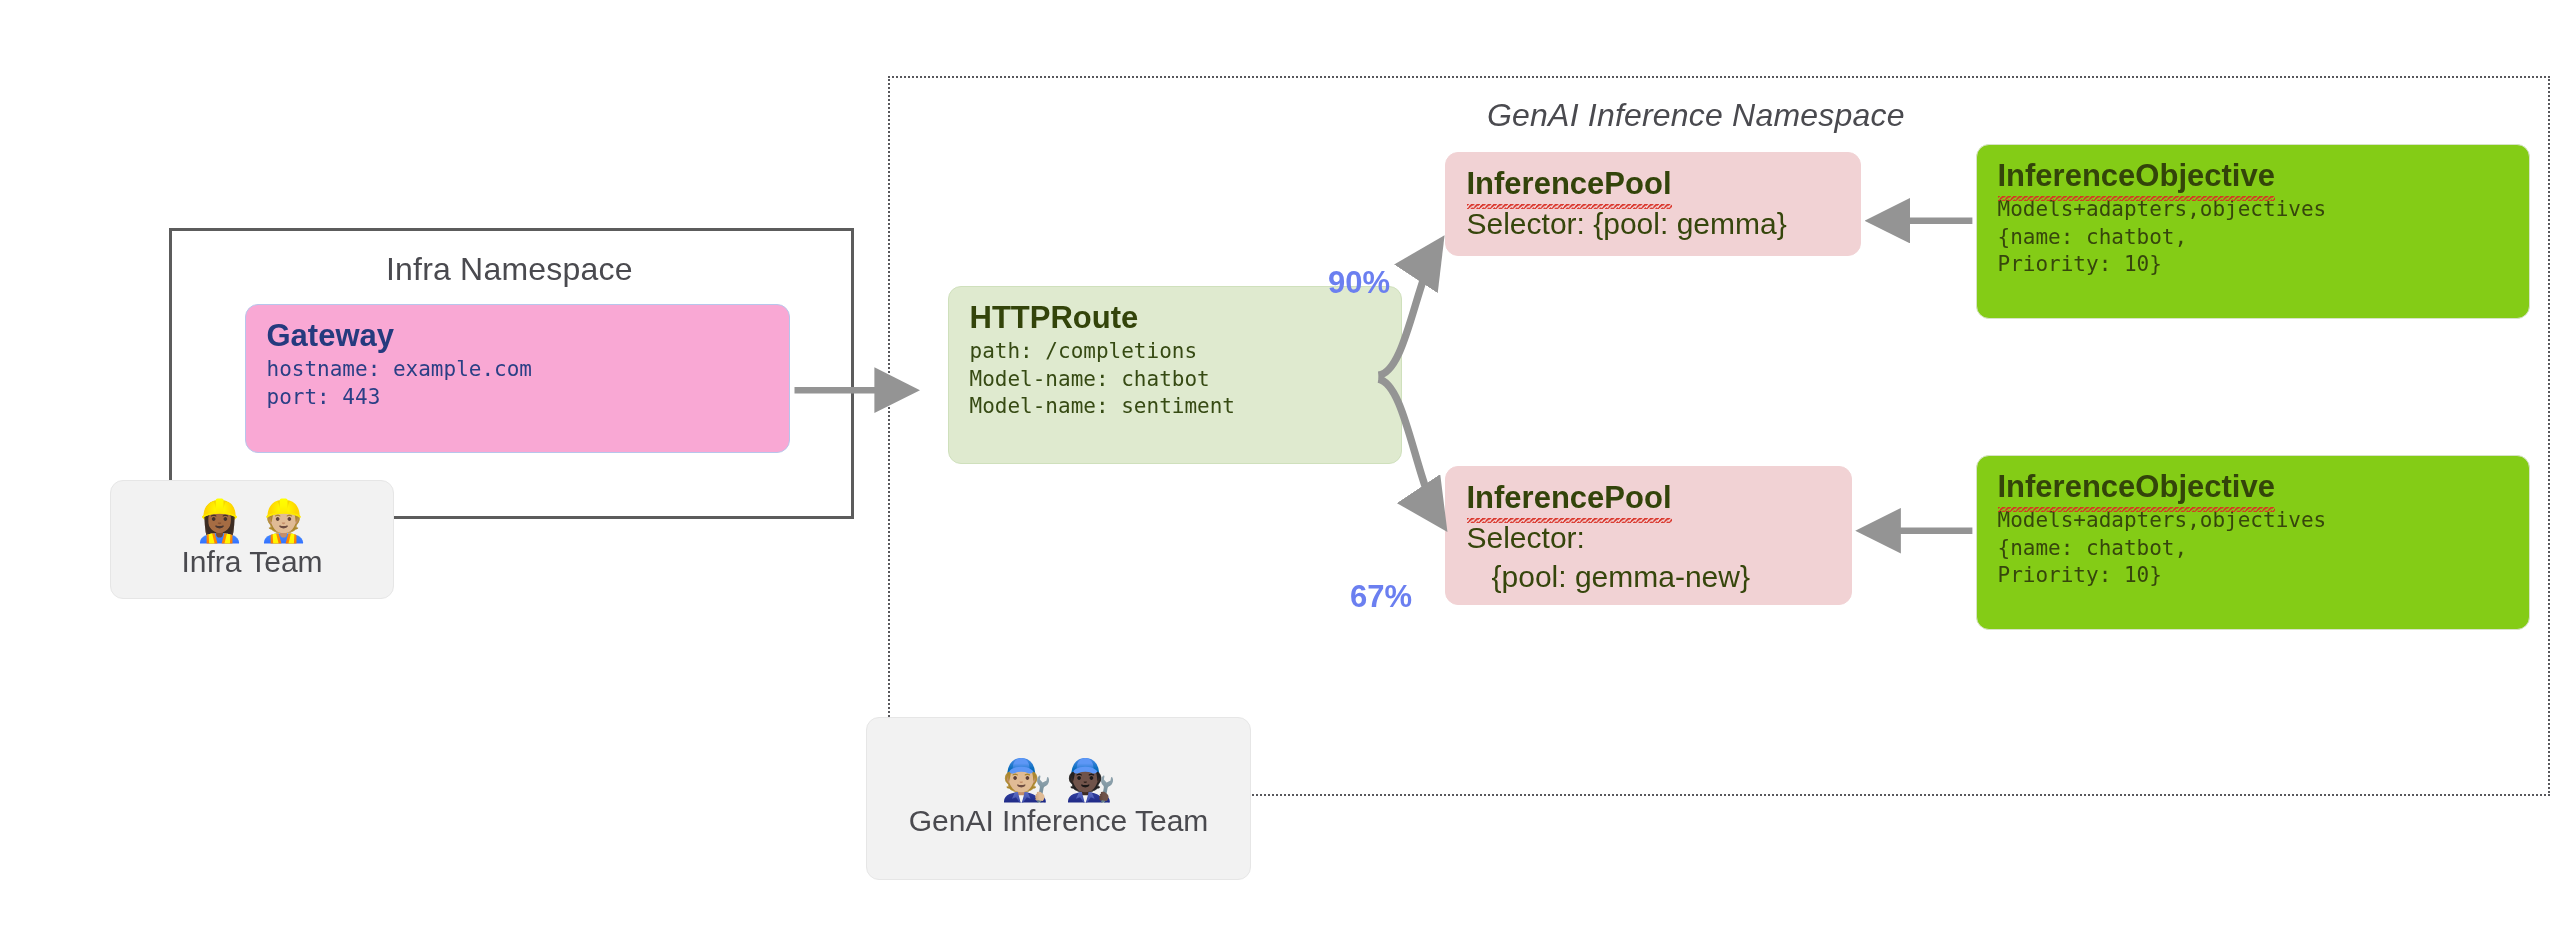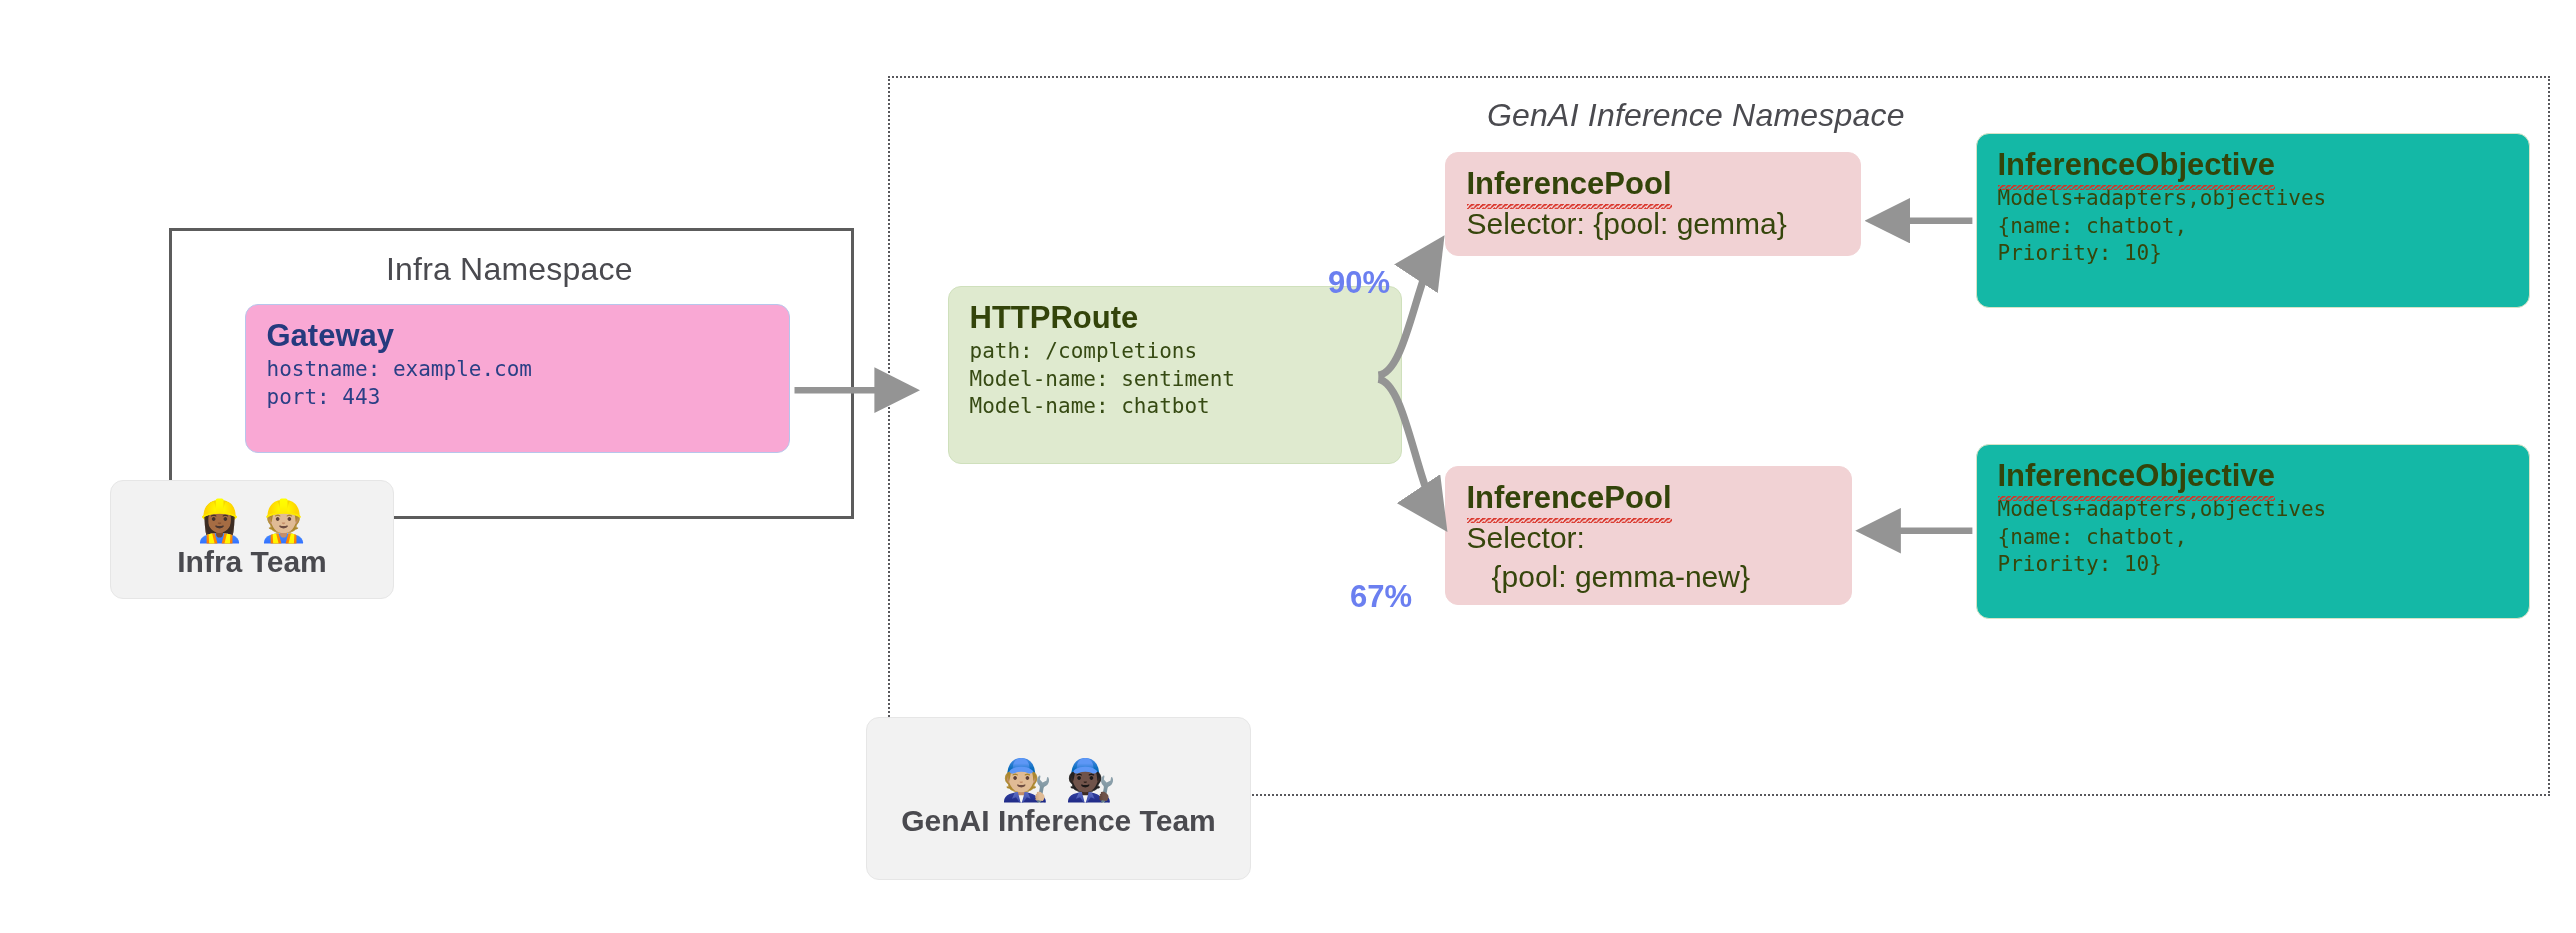--- a/index.html
+++ b/index.html
@@ -68,23 +68,24 @@
   .card-httproute .ttl { color: #33440a; }
 
   .card-pool {
     background: #f1d2d4;
     border: 1.9px solid #f1d2d4;
     color: #36460c;
   }
   .card-pool .ttl { color: #33440a; }
 
   .card-objective {
-    background: #14b8a6;
+    background: #84cc16;
     border: 1.9px solid #d7e3c7;
     color: #36460c;
+    margin-top: 11px;
   }
   .card-objective .ttl { color: #33440a; }
 
   
   .squiggle {
     position: relative;
     display: inline-block;
   }
   .squiggle::after {
     content: "";
@@ -114,21 +115,20 @@
     font-size: 41px;
     letter-spacing: 13px;
     line-height: 1.05;
     padding-left: 13px;
     font-family: "DejaVu Sans", sans-serif;
   }
   .team .tname {
     font-size: 30px;
     color: #4a4a4f;
     white-space: nowrap;
-    font-weight: bold;
   }
 
   
   .pct {
     position: absolute;
     font-size: 31px;
     font-weight: bold;
     color: #6b7ff0;
     white-space: nowrap;
     margin-top: 44px;
@@ -155,22 +155,22 @@
 
   <div class="card card-gateway" style="left:245px; top:304px; width:545px; height:149px;">
     <div class="ttl">Gateway</div>
     <div class="mono">hostname: example.com</div>
     <div class="mono">port: 443</div>
   </div>
 
   <div class="card card-httproute" style="left:920px; top:286px; width:454px; height:178px;margin-left:28px;">
     <div class="ttl">HTTPRoute</div>
     <div class="mono">path: /completions</div>
+    <div class="mono">Model-name: chatbot</div>
     <div class="mono">Model-name: sentiment</div>
-    <div class="mono">Model-name: chatbot</div>
   </div>
 
   <div class="card card-pool" style="left:1445px; top:152px; width:416px; height:104px;">
     <div class="ttl squiggle">InferencePool</div>
     <div class="sans">Selector: {pool: gemma}</div>
   </div>
 
   <div class="card card-pool" style="left:1445px; top:466px; width:407px; height:139px;">
     <div class="ttl squiggle">InferencePool</div>
     <div class="sans">Selector:</div>

